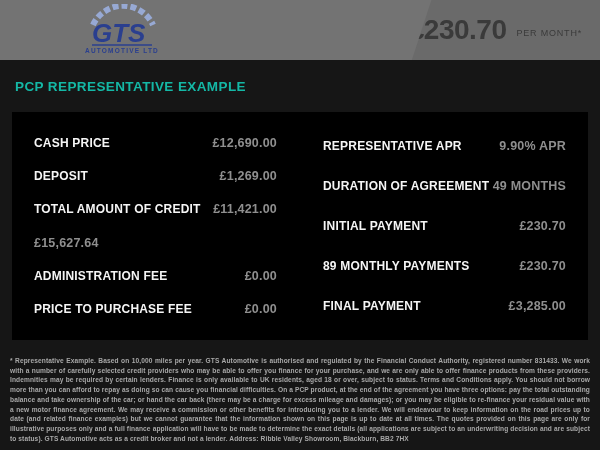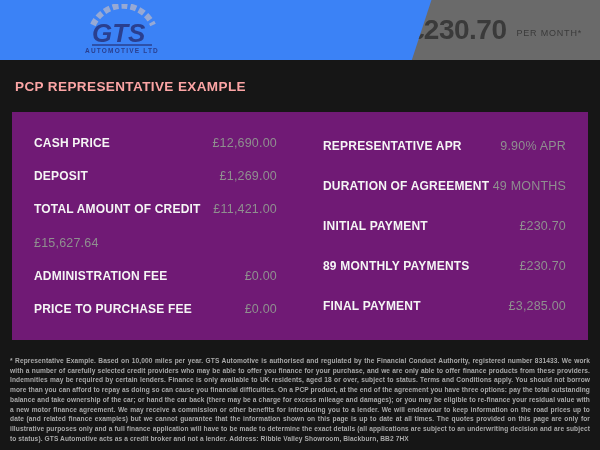--- a/index.html
+++ b/index.html
@@ -5,21 +5,21 @@
   html,body{margin:0;padding:0;}
   body{
     width:600px;height:450px;overflow:hidden;
     font-family:"Liberation Sans","DejaVu Sans",sans-serif;
     background:#161616;
   }
   .page{width:600px;height:450px;position:relative;background:#161616;}
 
   
   .topbar{
-    position:relative;height:60px;background:#3b82f6;overflow:hidden;
+    position:relative;height:60px;background:#737373;overflow:hidden;
   }
   .logo{
     position:absolute;left:68px;top:4px;width:110px;height:54px;
   }
   .price-flag{
     position:absolute;right:0;top:0;width:196px;height:100%;
     background:#6a6a6a;
     clip-path:polygon(14% 0,100% 0,100% 100%,4% 100%);
     display:flex;align-items:baseline;justify-content:flex-end;
     padding-right:18px;box-sizing:border-box;gap:10px;
@@ -32,40 +32,40 @@
     font-size:9px;font-weight:normal;color:#3a3a3a;letter-spacing:0.8px;
     position:relative;top:-3px;
   }
 
   
   .titleband{
     height:52px;background:#161616;display:flex;align-items:center;
     padding-left:15px;
   }
   .titleband h1{
-    margin:0;font-size:13.5px;font-weight:bold;color:#fca5a5;
+    margin:0;font-size:13.5px;font-weight:bold;color:#14b8a6;
     letter-spacing:0.4px;
   }
 
   
   .panel{
-    margin:0 12px;height:228px;background:#701a75;
+    margin:0 12px;height:228px;background:#000000;
     display:grid;grid-template-columns:1fr 1fr;column-gap:46px;
     padding:14px 22px;box-sizing:border-box;
   }
   .col{display:flex;flex-direction:column;}
   .frow{
     flex:1;display:flex;justify-content:space-between;align-items:center;
   }
   .frow .lbl{
     font-size:12px;font-weight:bold;color:#f5f5f5;letter-spacing:0.2px;
     white-space:nowrap;
   }
   .frow .val{
-    font-size:12.5px;font-weight:normal;color:#8f8f8f;letter-spacing:0.2px;
+    font-size:12.5px;font-weight:bold;color:#8f8f8f;letter-spacing:0.2px;
     white-space:nowrap;text-align:right;
   }
 
   
   .disclaimer{
     margin:16px 10px 0 10px;
     font-size:6.6px;font-weight:bold;color:#a8a8a8;
     line-height:9.7px;text-align:justify;letter-spacing:0.1px;
   }
 </style>

